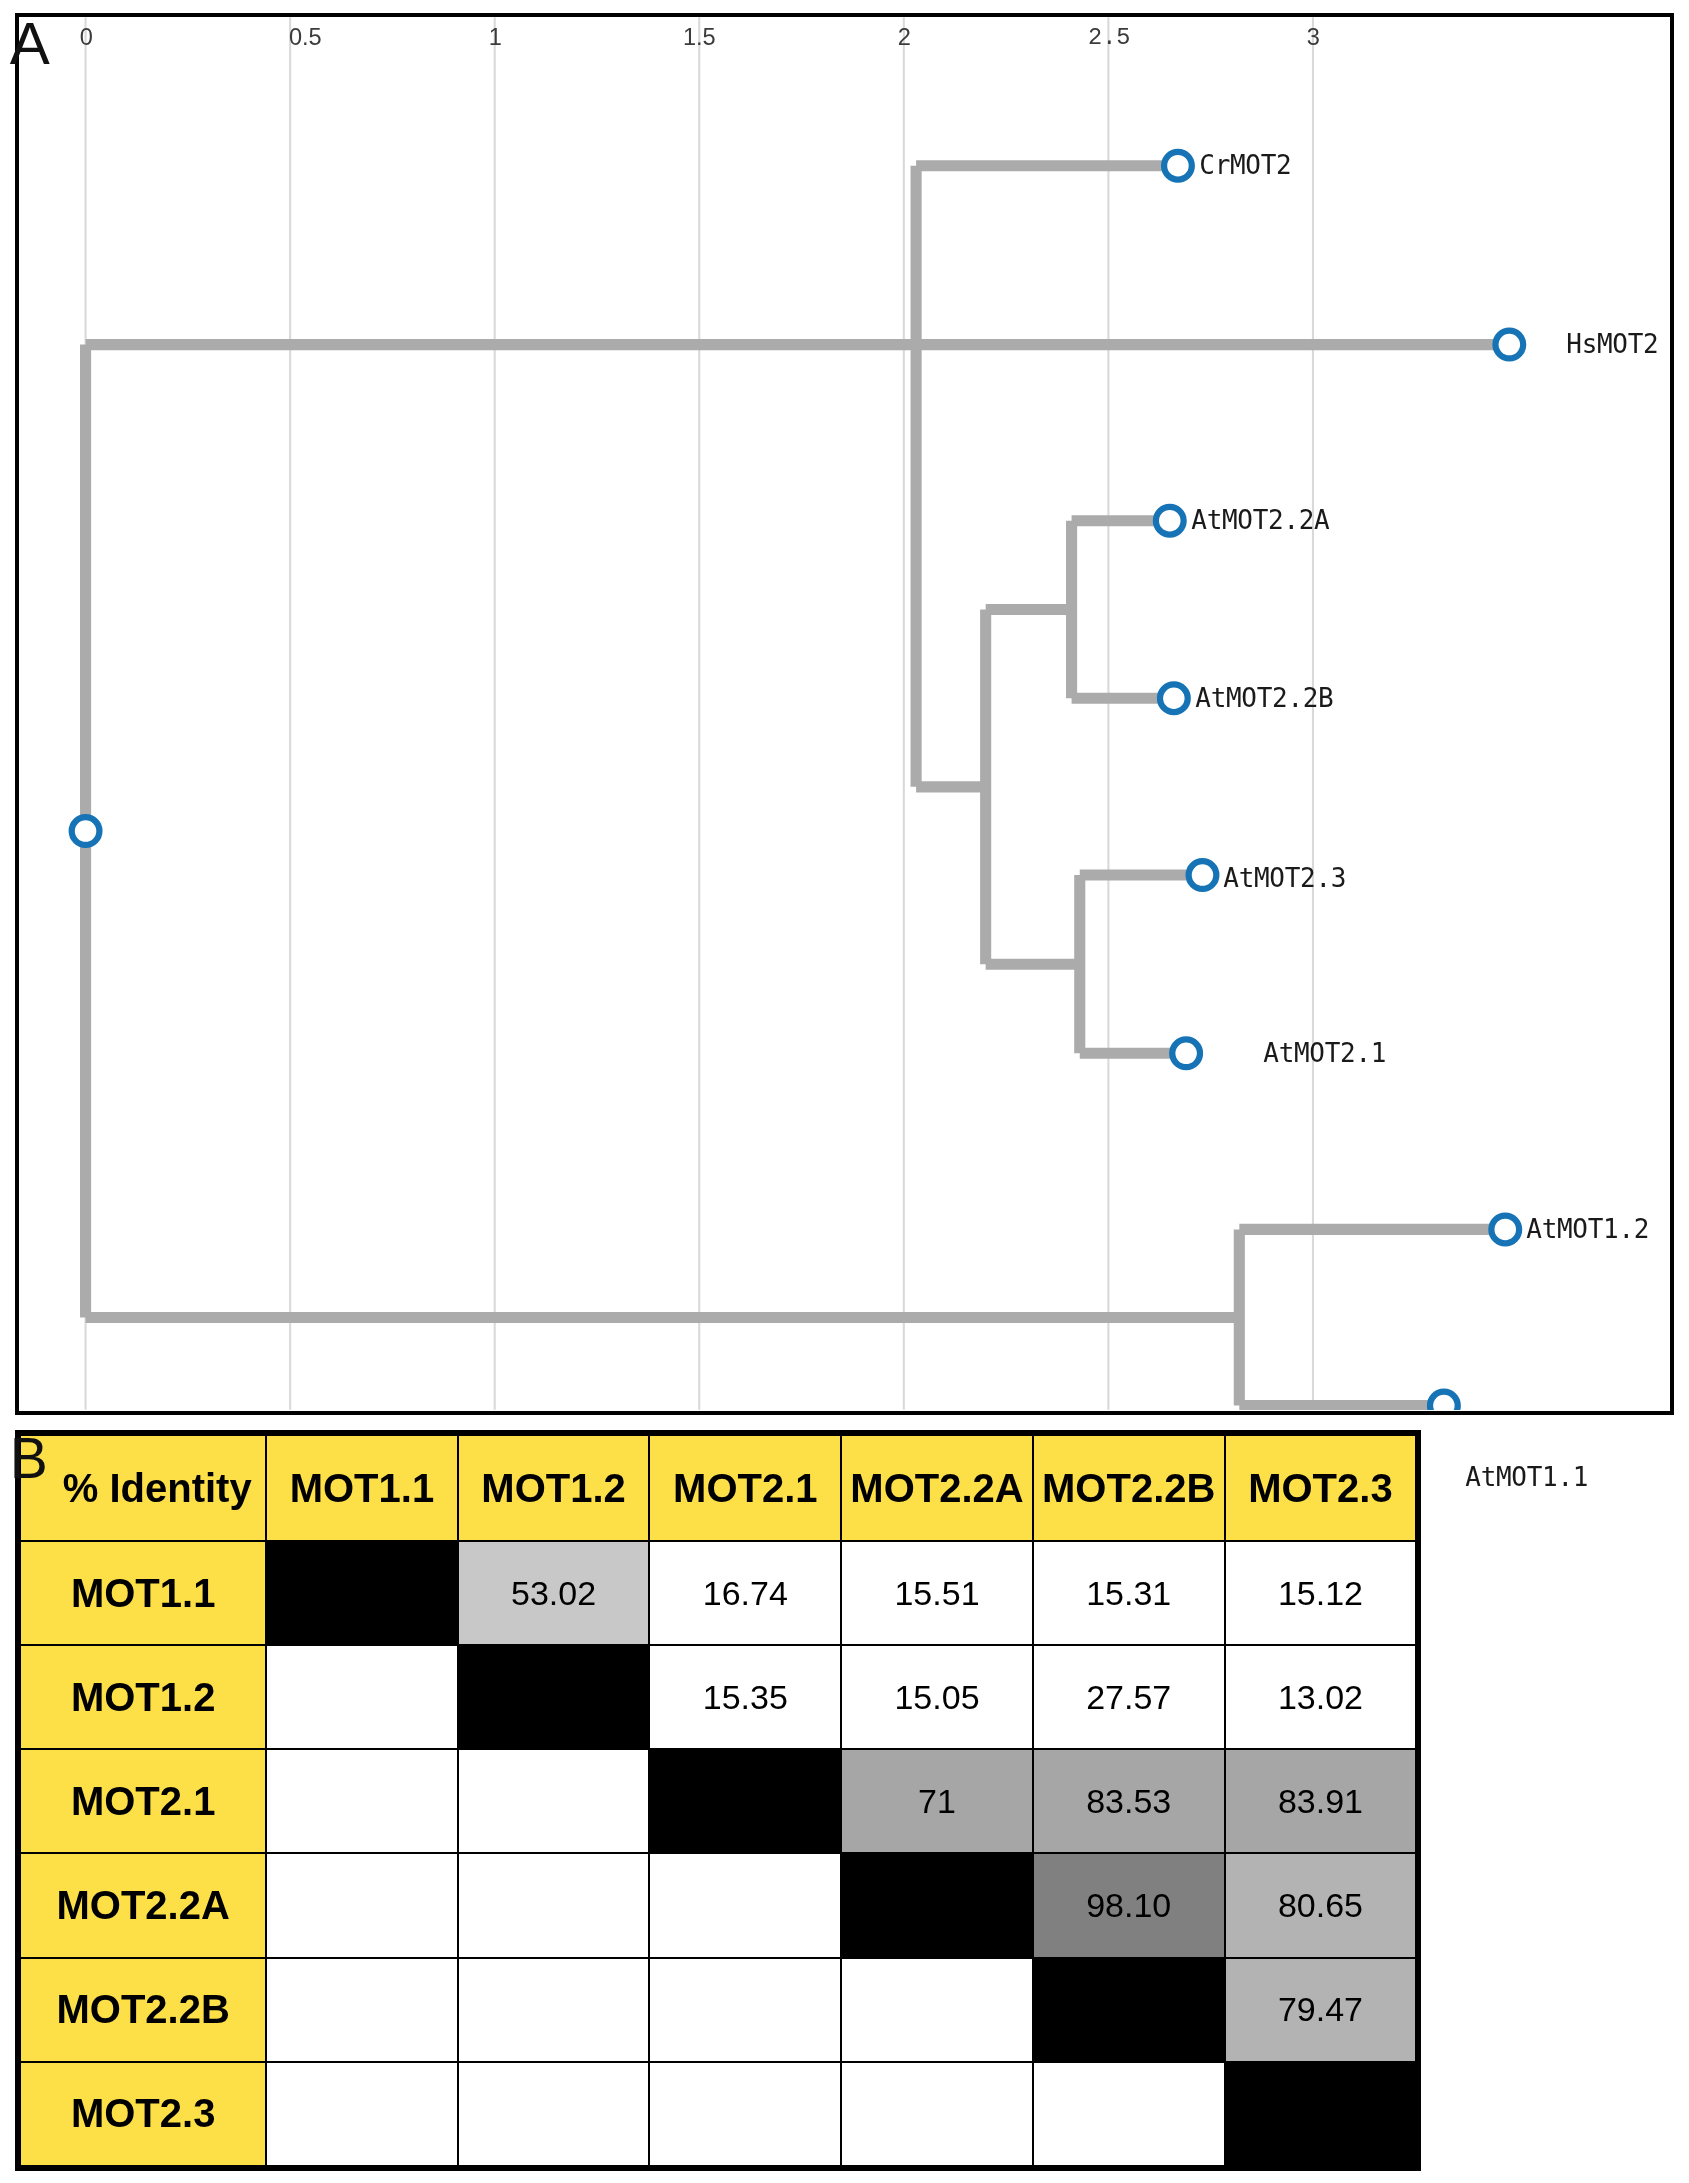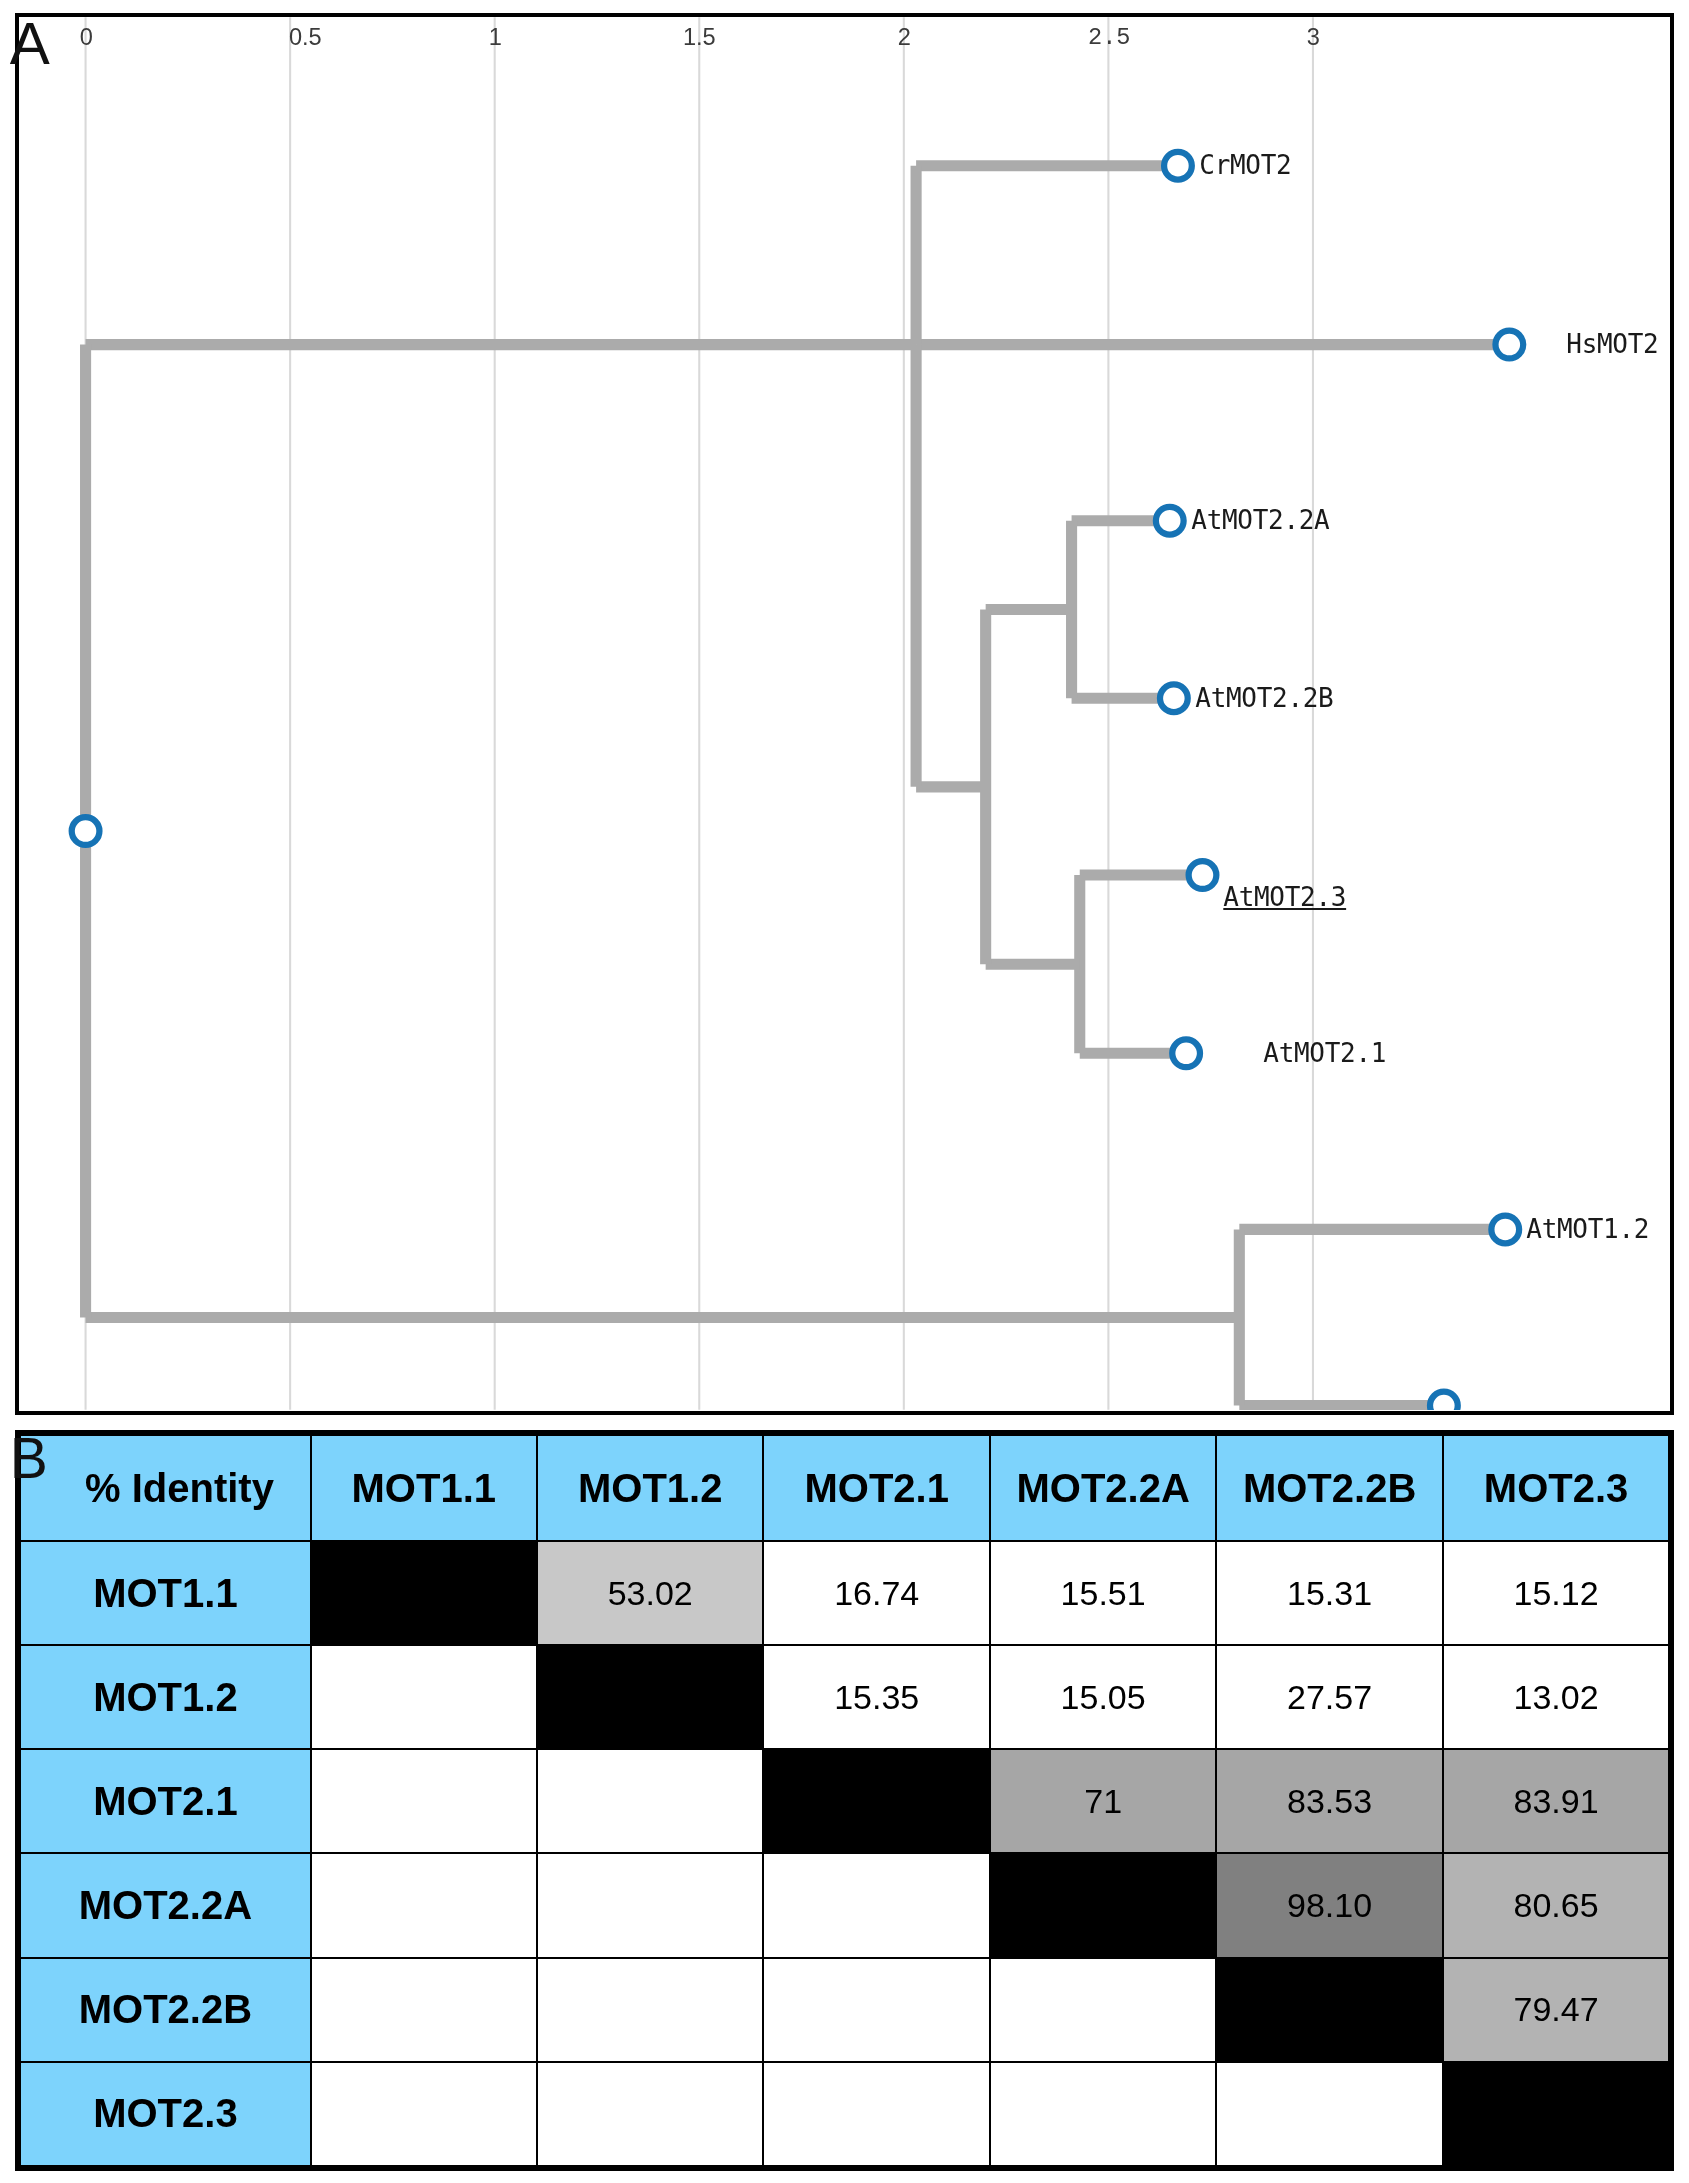--- a/index.html
+++ b/index.html
@@ -17,22 +17,22 @@
                 font-size:60px;color:#111;line-height:1;letter-spacing:-0.7px;}
   #letterA{left:9.7px;top:14px;}
 
   .axis-tick{position:absolute;font-family:"Liberation Sans",sans-serif;
              font-size:23.6px;color:#3b3b3b;transform:translateX(-50%);white-space:nowrap;}
 
   .leaf-label{position:absolute;font-family:"DejaVu Sans Mono","Liberation Mono",monospace;
               font-size:26px;color:#1a1a1a;white-space:nowrap;letter-spacing:-0.3px;}
 
   
-  #panelB{position:absolute;left:15.3px;top:1430px;width:1659px;height:741px;
-          border:4.9px solid #000;box-sizing:border-box;background:#7dd3fc;}
+  #panelB{position:absolute;left:15.3px;top:1430px;width:1406px;height:741px;
+          border:4.9px solid #000;box-sizing:border-box;background:#fde047;}
   #letterB{left:9.7px;top:1430px;font-size:57px;z-index:5;}
 
   table{border-collapse:collapse;width:100%;height:100%;table-layout:fixed;}
   th,td{border:2.1px solid #000;text-align:center;vertical-align:middle;
         font-family:"Liberation Sans",sans-serif;padding:0;}
   thead th{font-size:40px;font-weight:bold;color:#000;height:104px;}
   th.rowhead{font-size:40px;font-weight:bold;color:#000;}
   td{font-size:34px;color:#000;}
   col.c0{width:17.6%;}
   col.cx{width:13.73%;}
@@ -97,21 +97,21 @@
           <div class="axis-tick" style="left: 680px; top: 7px;">1.5</div>
           <div class="axis-tick" style="left: 885px; top: 7px;">2</div>
           <div class="axis-tick" style="left: 1090px; top: 7px; font-family: Liberation Mono, monospace;">2.5</div>
           <div class="axis-tick" style="left: 1294px; top: 7px;">3</div>
         </div>
       <div id="leaf-labels">
           <div class="leaf-label" style="left: 1180px; top: 133px;">CrMOT2</div>
           <div class="leaf-label" style="left: 1511px; top: 312px; margin-left: 36px;">HsMOT2</div>
           <div class="leaf-label" style="left: 1172px; top: 488px;">AtMOT2.2A</div>
           <div class="leaf-label" style="left: 1176px; top: 666px;">AtMOT2.2B</div>
-          <div class="leaf-label" style="left: 1204px; top: 865px; text-decoration: underline;">AtMOT2.3</div>
+          <div class="leaf-label" style="left: 1204px; top: 846px;">AtMOT2.3</div>
           <div class="leaf-label" style="left: 1244px; top: 1021px; text-align: right;">AtMOT2.1</div>
           <div class="leaf-label" style="left: 1507px; top: 1197px;">AtMOT1.2</div>
           <div class="leaf-label" style="left: 1446px; top: 1445px;">AtMOT1.1</div>
         </div>
     </div>
   </div>
   <div class="panel-letter" id="letterA">A</div>
 
   <div id="panelB">
     <table>

